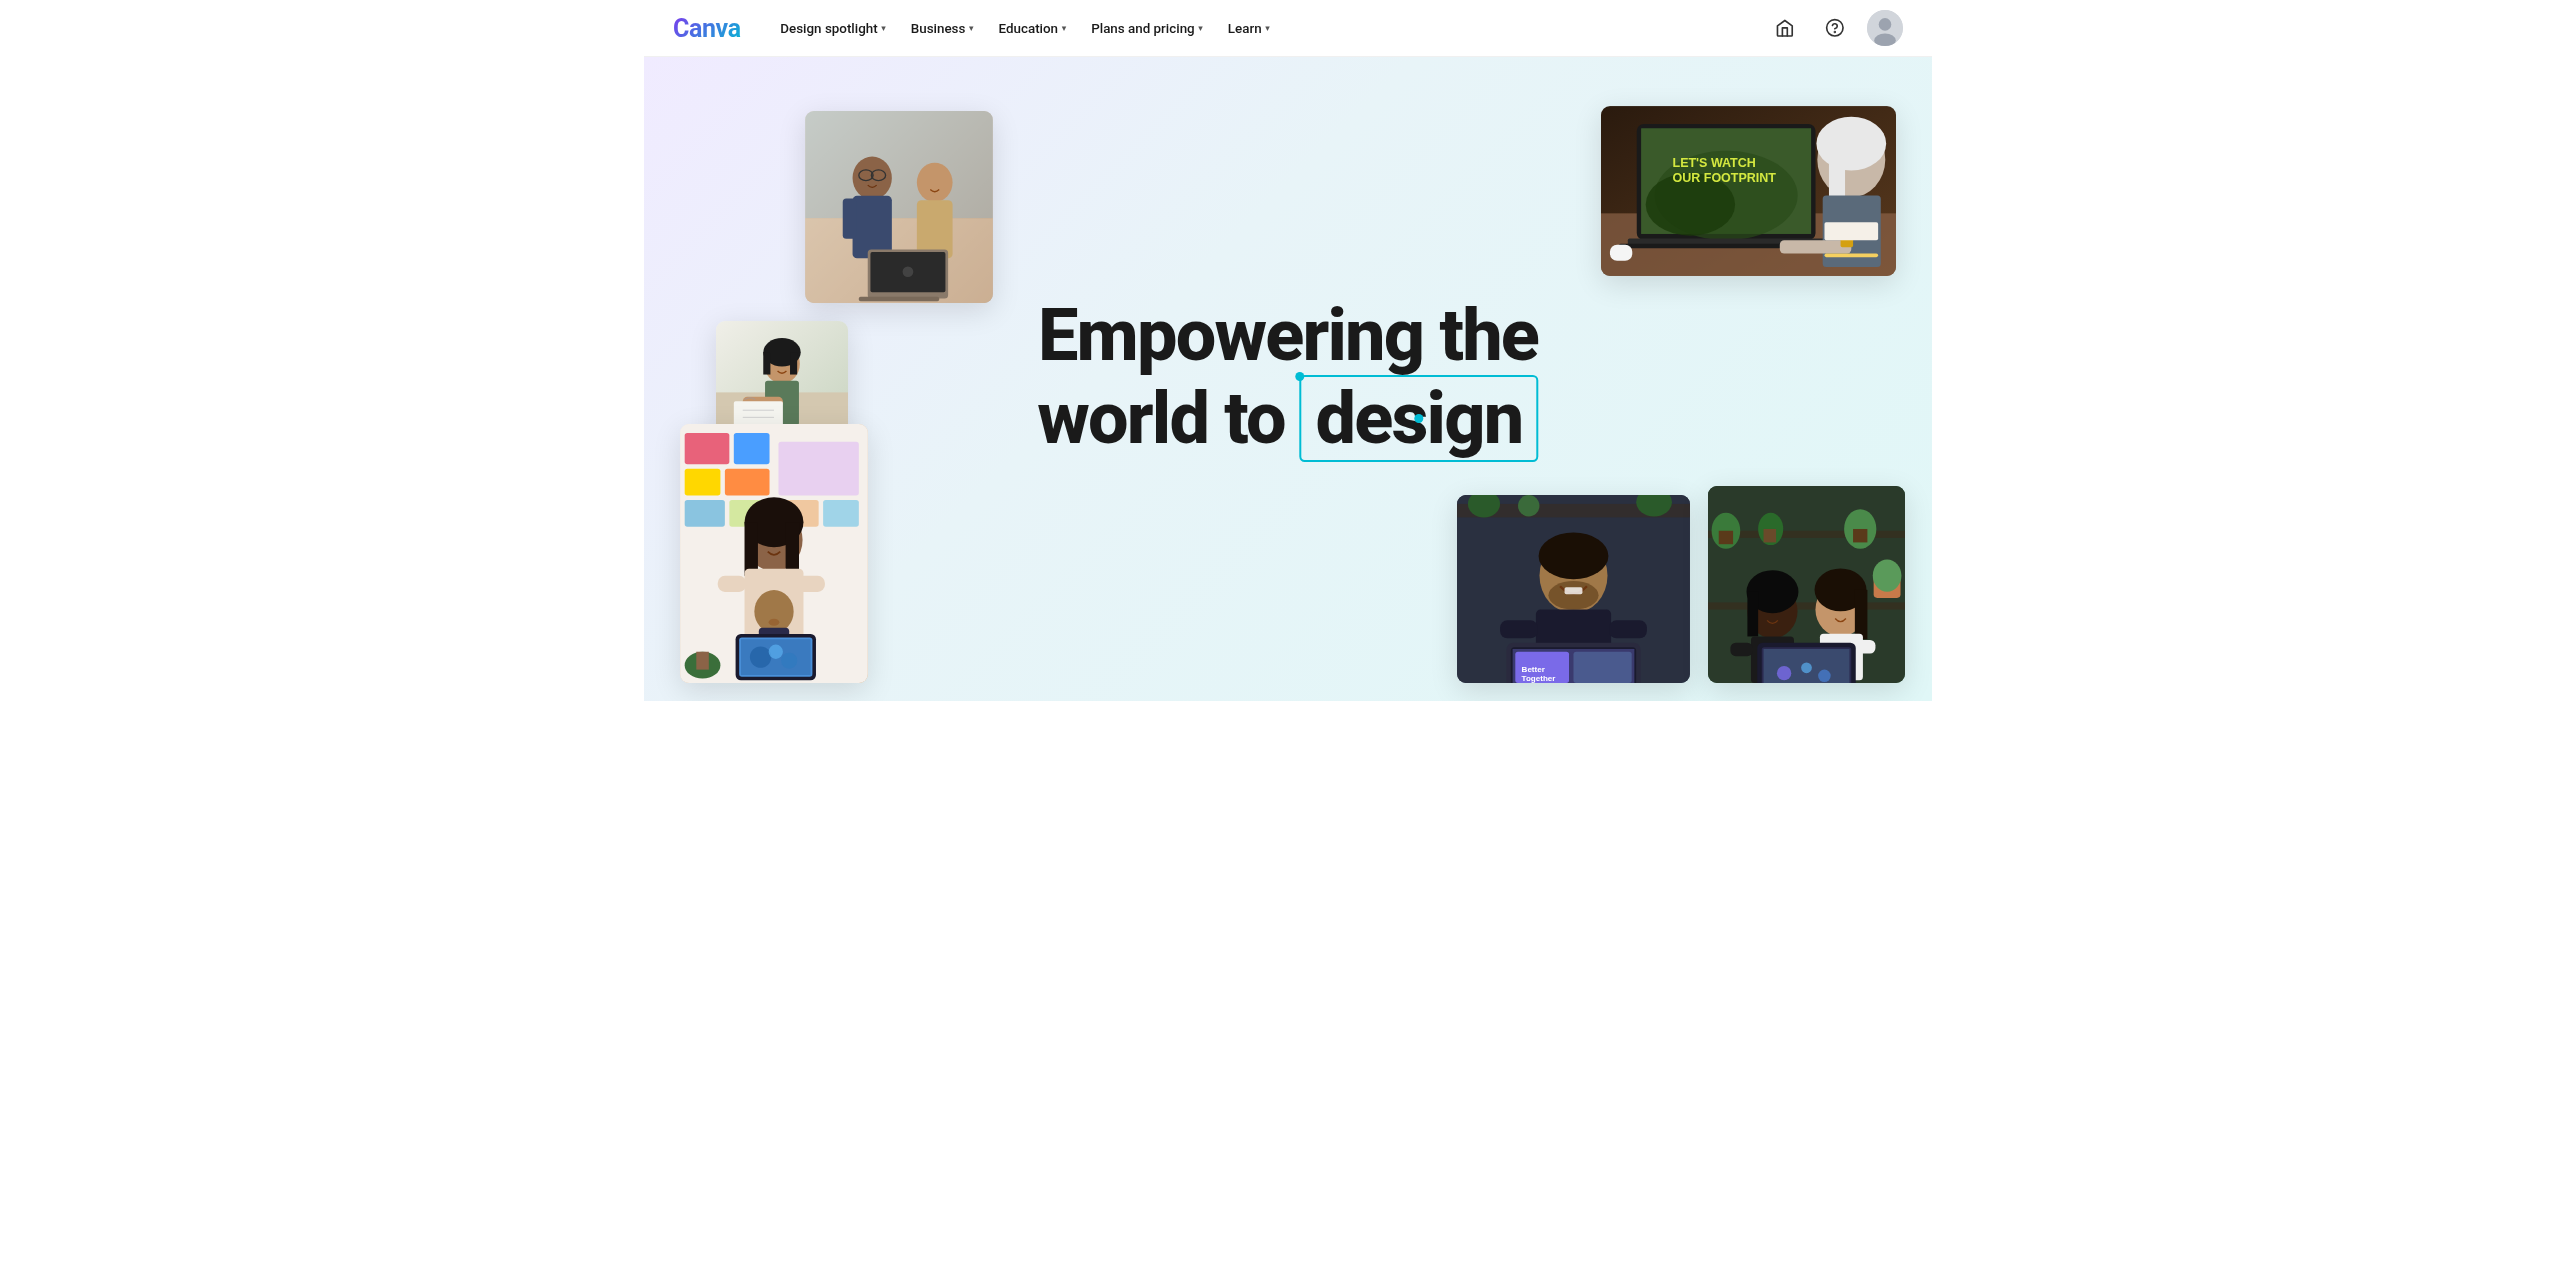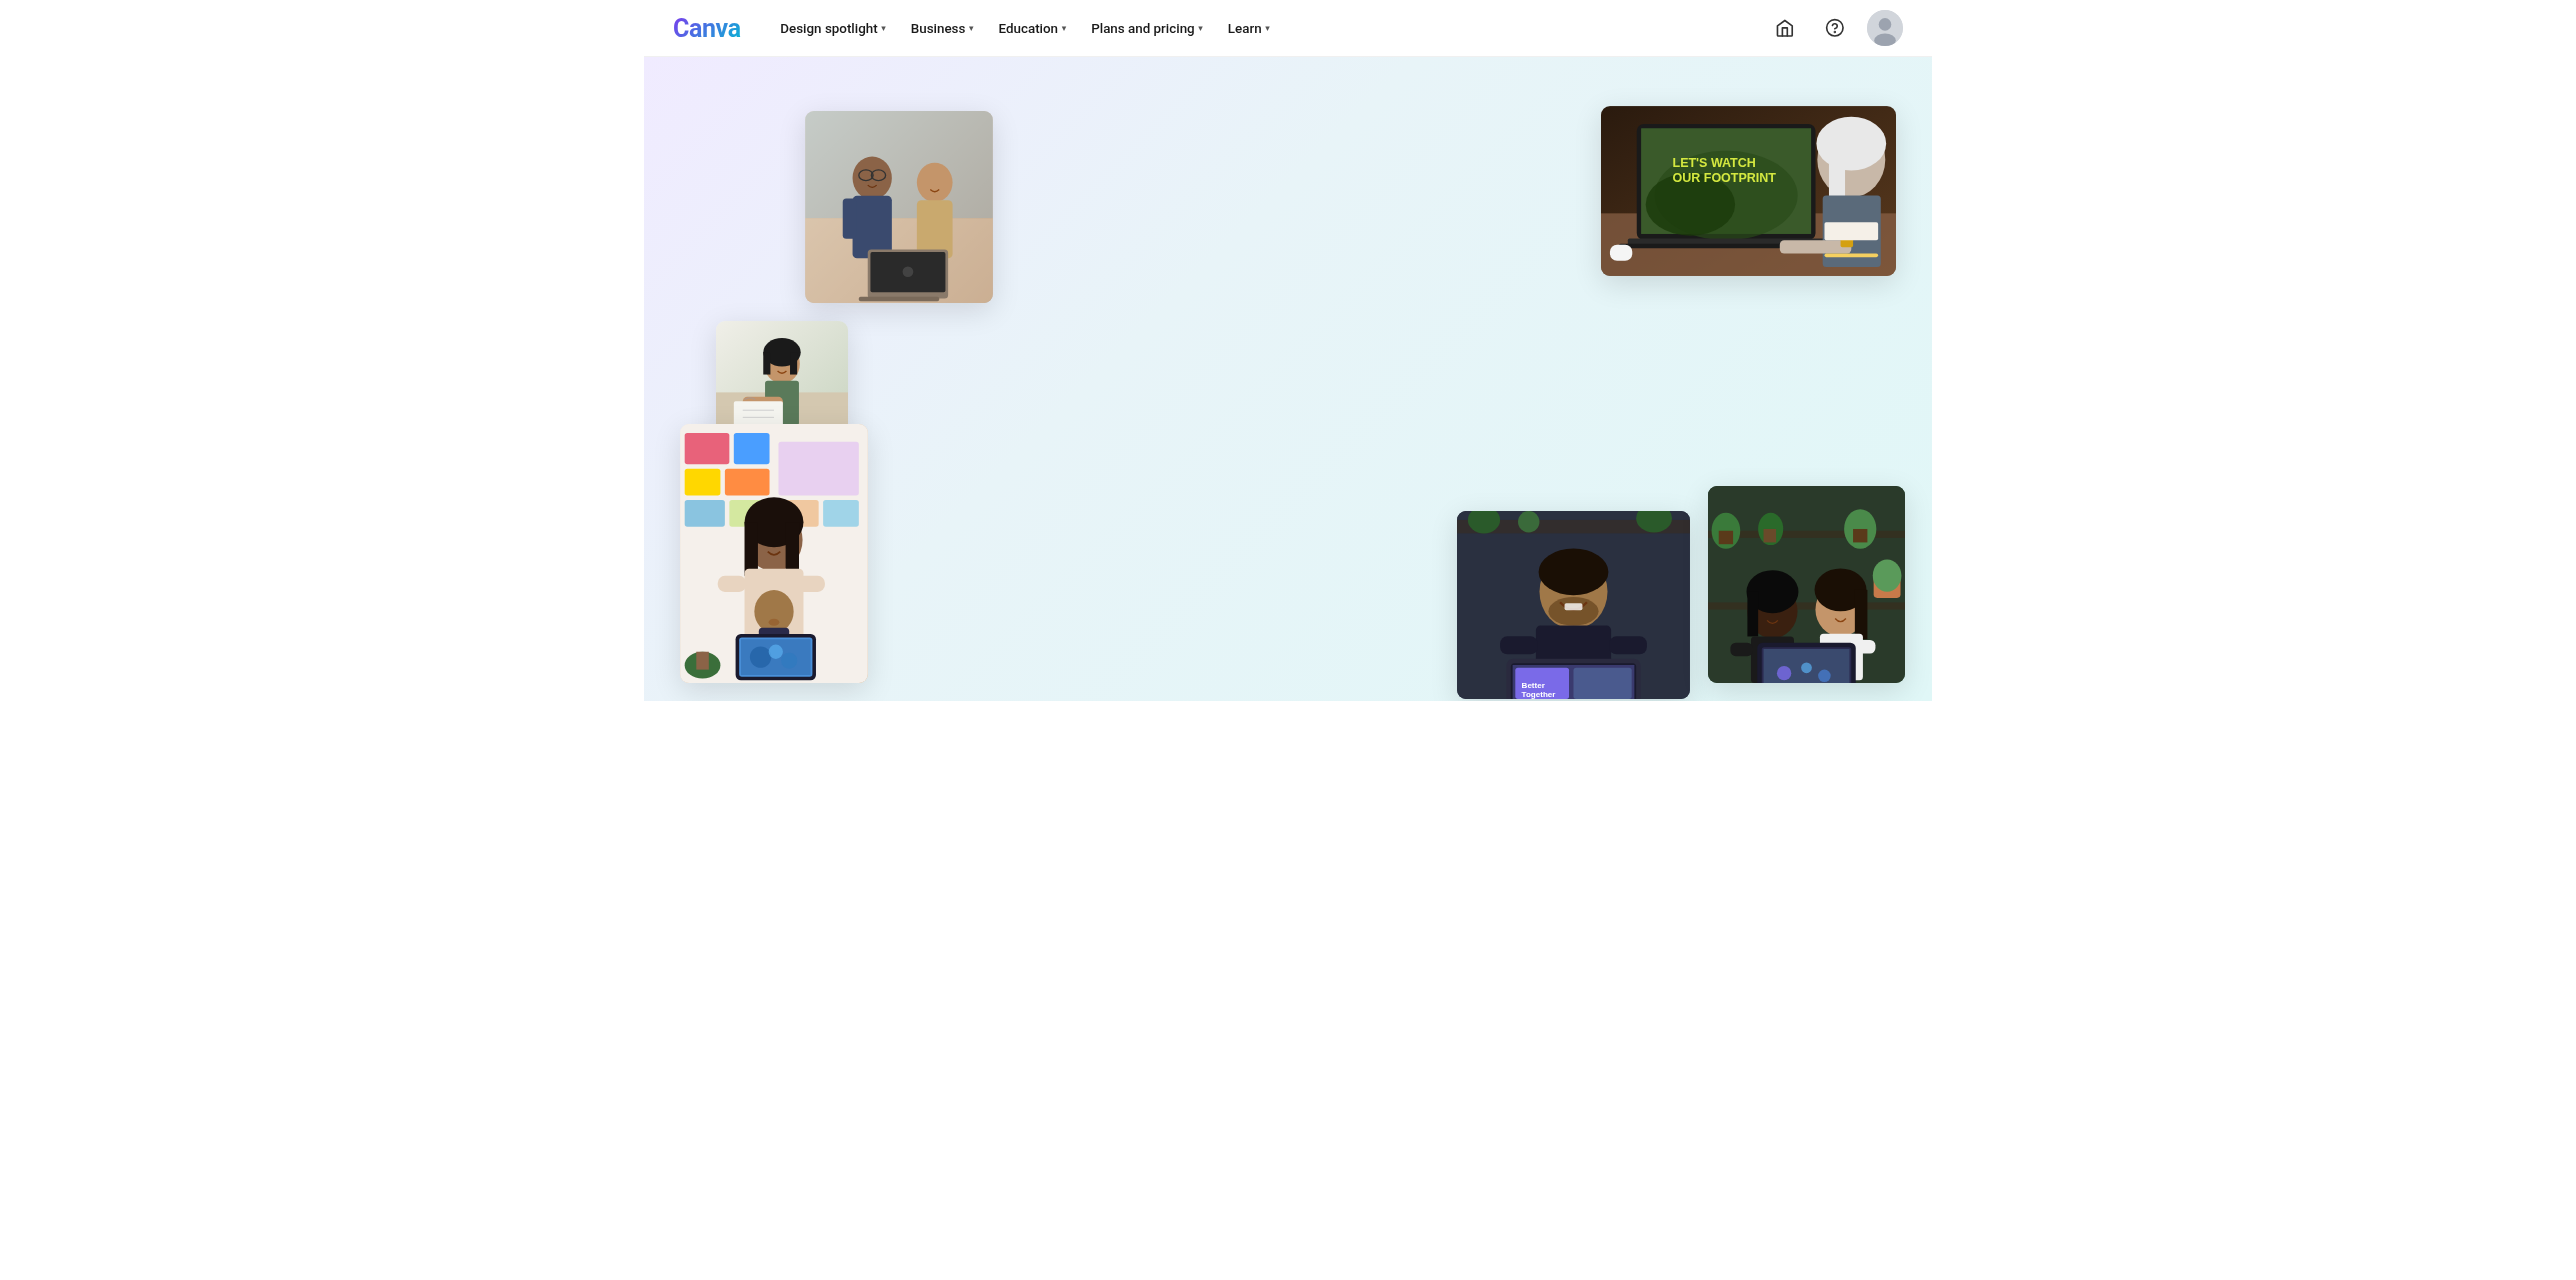--- a/index.html
+++ b/index.html
@@ -213,21 +213,21 @@
     
     .photo-bottom-right {
       bottom: 18px;
       right: 27px;
       width: 197px;
       height: 197px;
     }
 
     
     .photo-bottom-center {
-      bottom: 2px;
+      bottom: 18px;
       right: 242px;
       width: 233px;
       height: 188px;
     }
 
     
     .people-svg {
       width: 100%;
       height: 100%;
     }
@@ -545,15 +545,24 @@
       <rect x="62" y="182" width="96" height="54" fill="#3a4a6e"></rect>
       <circle cx="85" cy="209" r="8" fill="#7a6ae8" opacity="0.8"></circle>
       <circle cx="110" cy="203" r="6" fill="#5aaff0" opacity="0.7"></circle>
       <circle cx="130" cy="212" r="7" fill="#4a8ae8" opacity="0.6"></circle>
 
       <path d="M66 150 Q72 157 78 150" stroke="#6B3410" stroke-width="1.5" fill="none"></path>
       <path d="M142 148 Q148 155 154 148" stroke="#8B4513" stroke-width="1.5" fill="none"></path>
     </svg>
   </div>
 
+  <div class="hero-text-center">
+    <div class="hero-title-line1">Empowering the</div>
+    <div class="hero-title-line2">
+      <span>world to</span>
+      <span class="design-box">
+        <span>design</span>
+      </span>
+    </div>
+  </div>
 
 </section>
 
 
 </body></html>

